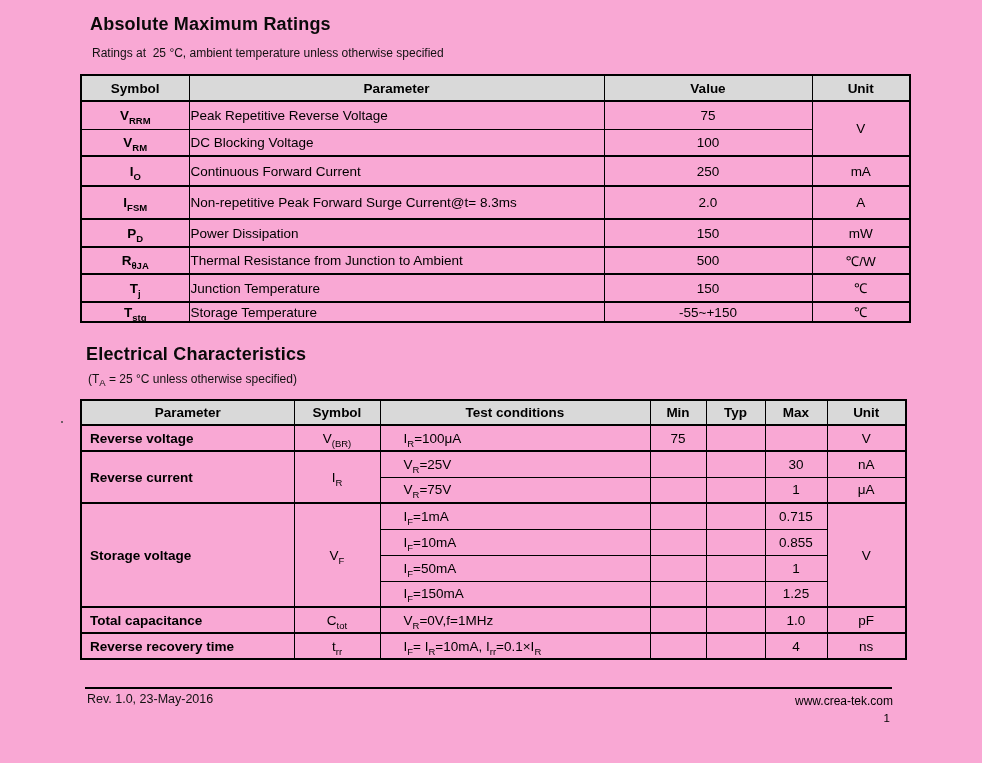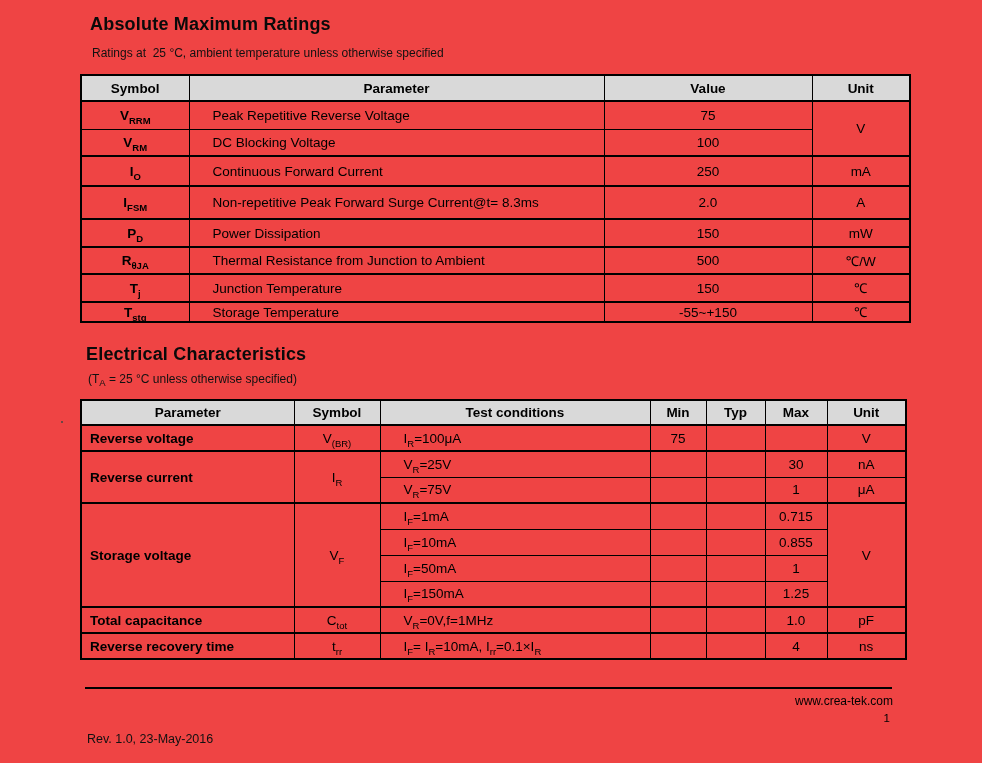--- a/index.html
+++ b/index.html
@@ -1,19 +1,19 @@
 <!DOCTYPE html>
 <html><head>
 <meta charset="utf-8">
 <style>
   html,body{margin:0;padding:0;background:#ffffff;}
   .page{
     position:relative;
     width:982px;height:763px;
-    background:#ef4444;
+    background:#f9a8d4;
     font-family:"Liberation Sans", sans-serif;
     color:#000;
     overflow:hidden;
   }
   .abs{position:absolute;}
   .sec-title{font-size:18px;font-weight:bold;color:#0a0a0a;letter-spacing:.2px;}
   .sec-sub{font-size:12px;color:#111;white-space:pre-wrap;}
   table.tbl{
     border-collapse:collapse;
     table-layout:fixed;
@@ -41,21 +41,21 @@
   .amr tr:nth-child(1){height:26px;}
   .amr tr:nth-child(2){height:28px;}
   .amr tr:nth-child(3){height:27px;}
   .amr tr:nth-child(4){height:30px;}
   .amr tr:nth-child(5){height:33px;}
   .amr tr:nth-child(6){height:28px;}
   .amr tr:nth-child(7){height:27px;}
   .amr tr:nth-child(8){height:28px;}
   .amr tr:nth-child(9){height:17px;}
   .amr td.sym{text-align:center;font-weight:bold;margin-top:48px;}
-  .amr td.par{text-align:left;padding-left:23px;}
+  .amr td.par{text-align:left;padding-left:1px;}
   .amr td.val{text-align:center;}
   .amr td.unt{text-align:center;}
   
   .ec{width:827px;font-size:13px;}
   .ec tr{height:26px;}
   .ec tr:nth-child(1){height:25px;}
   .ec td.par{text-align:left;font-weight:bold;padding-left:8px;}
   .ec td.sym{text-align:center;}
   .ec td.cnd{text-align:left;padding-left:23px;}
   .ec td.num{text-align:center;}
@@ -230,17 +230,17 @@
       <td class="cnd"><span>I</span><sub>F</sub><span>= I</span><sub>R</sub><span>=10mA, I</span><sub>rr</sub><span>=0.1×I</span><sub>R</sub></td>
       <td class="num"></td>
       <td class="num"></td>
       <td class="num">4</td>
       <td class="unt">ns</td>
     </tr>
   </tbody>
     </table>
 
   <div class="abs footer-line" style="left:85px;top:687px;width:807px;"></div>
-  <div class="abs footer-text" style="left:87px;top:732px;">Rev. 1.0, 23-May-2016</div>
+  <div class="abs footer-text" style="left:87px;top:692px;">Rev. 1.0, 23-May-2016</div>
   <div class="abs footer-site" style="left:600px;top:694px;width:293px;">www.crea-tek.com</div>
   <div class="abs footer-page" style="left:790px;top:712px;width:100px;">1</div>
 
 </div>
 
 </body></html>

